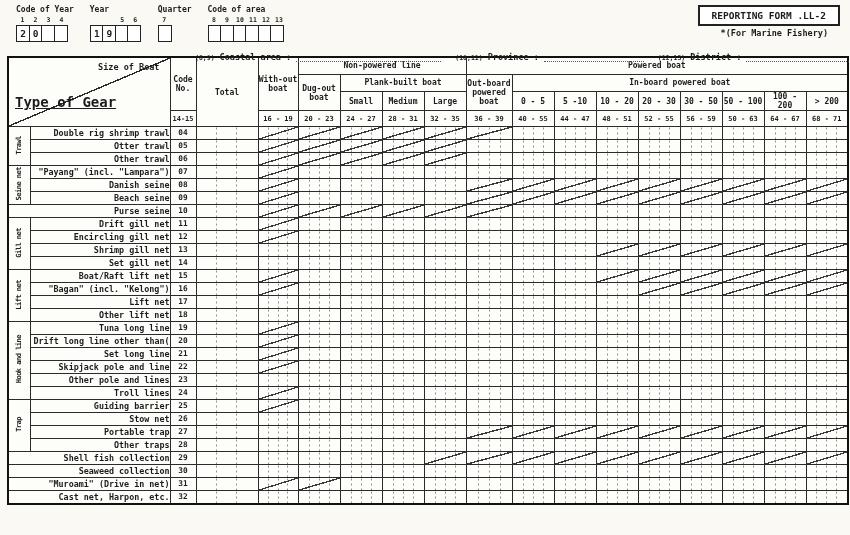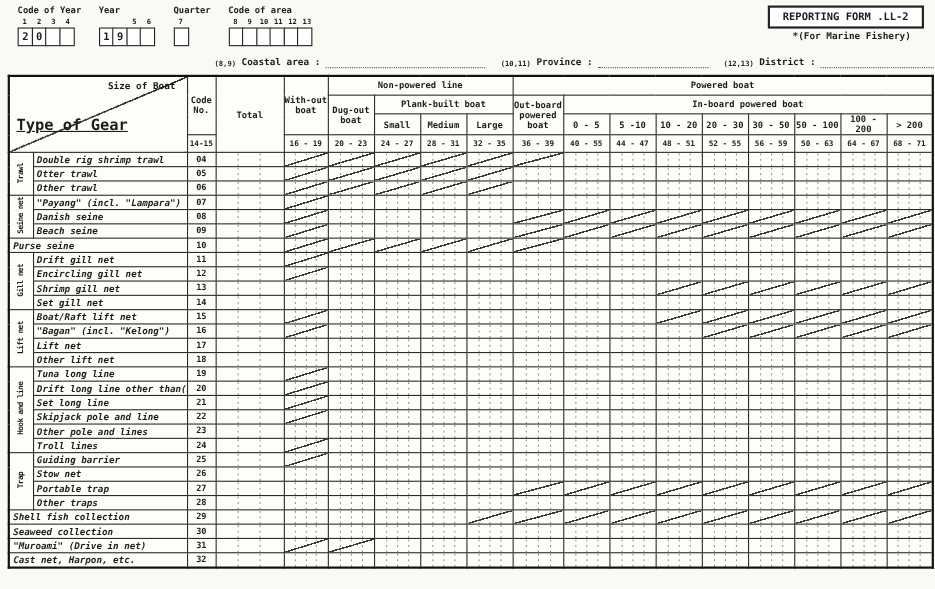--- a/index.html
+++ b/index.html
@@ -1,17 +1,17 @@
 <!DOCTYPE html>
 <html><head>
 <meta charset="utf-8">
 <style>
   html,body{margin:0;padding:0;background:#faf9f4;width:850px;height:535px;overflow:hidden;
     font-family:"DejaVu Sans Mono","Liberation Mono",monospace;color:#1c1c1c;}
-  .top{position:relative;height:68px;}
+  .top{position:relative;height:56px;}
   
   #codeblocks{position:absolute;left:16px;top:5px;display:flex;gap:16px;}
   .cgroup{display:flex;flex-direction:column;}
   .clabel{font-size:8px;font-weight:bold;white-space:nowrap;height:10px;}
   .cdigits{display:flex;height:8px;margin-top:1px;}
   .cdigits span{width:13px;text-align:center;font-size:6.5px;font-weight:bold;}
   .cboxes{display:flex;margin-top:1px;}
   .cbox{width:12px;height:15px;border:1.5px solid #222;margin-left:-1.5px;display:inline-flex;
     align-items:center;justify-content:center;font-size:9.5px;font-weight:bold;background:#fff;}
   .cboxes .cbox:first-child{margin-left:0;}
@@ -36,21 +36,21 @@
     white-space:pre-line;line-height:1.15;height:16px;}
   thead tr.coderow th{font-size:7px;height:15px;white-space:nowrap;}
   th.diag{position:relative;background-image:linear-gradient(to bottom right,
     transparent calc(50% - 0.7px),#2b2b2b calc(50% - 0.7px),#2b2b2b calc(50% + 0.7px),transparent calc(50% + 0.7px));padding-left:11px;}
   th.diag .tr-label{position:absolute;top:5px;right:10px;font-size:8.5px;}
   th.diag .bl-label{position:absolute;top:36px;left:6px;font-size:14px;text-decoration:underline;}
   tbody td{height:12px;line-height:12px;font-size:8.4px;font-weight:bold;}
   td.glabel{text-align:center;vertical-align:middle;}
   td.glabel .vtext{writing-mode:vertical-rl;transform:rotate(180deg);font-size:7px;
     letter-spacing:-0.5px;line-height:10px;white-space:normal;display:inline-block;max-height:100%;}
-  td.gear{text-align:left;padding-left:3px;white-space:nowrap;font-style:italic;}
+  td.gear{text-align:right;padding-left:3px;white-space:nowrap;}
   td.codecell{text-align:center;font-size:7.8px;}
   td.data{background-image:
       linear-gradient(to bottom,#8f8f8f 2px,transparent 2px),
       linear-gradient(to bottom,#8f8f8f 2px,transparent 2px),
       linear-gradient(to bottom,#8f8f8f 2px,transparent 2px);
     background-size:1px 5px,1px 5px,1px 5px;
     background-position:25% 0,50% 0,75% 0;
     background-repeat:repeat-y,repeat-y,repeat-y;}
   td.data.total-cell{background-image:
       linear-gradient(to bottom,#8f8f8f 2px,transparent 2px),

